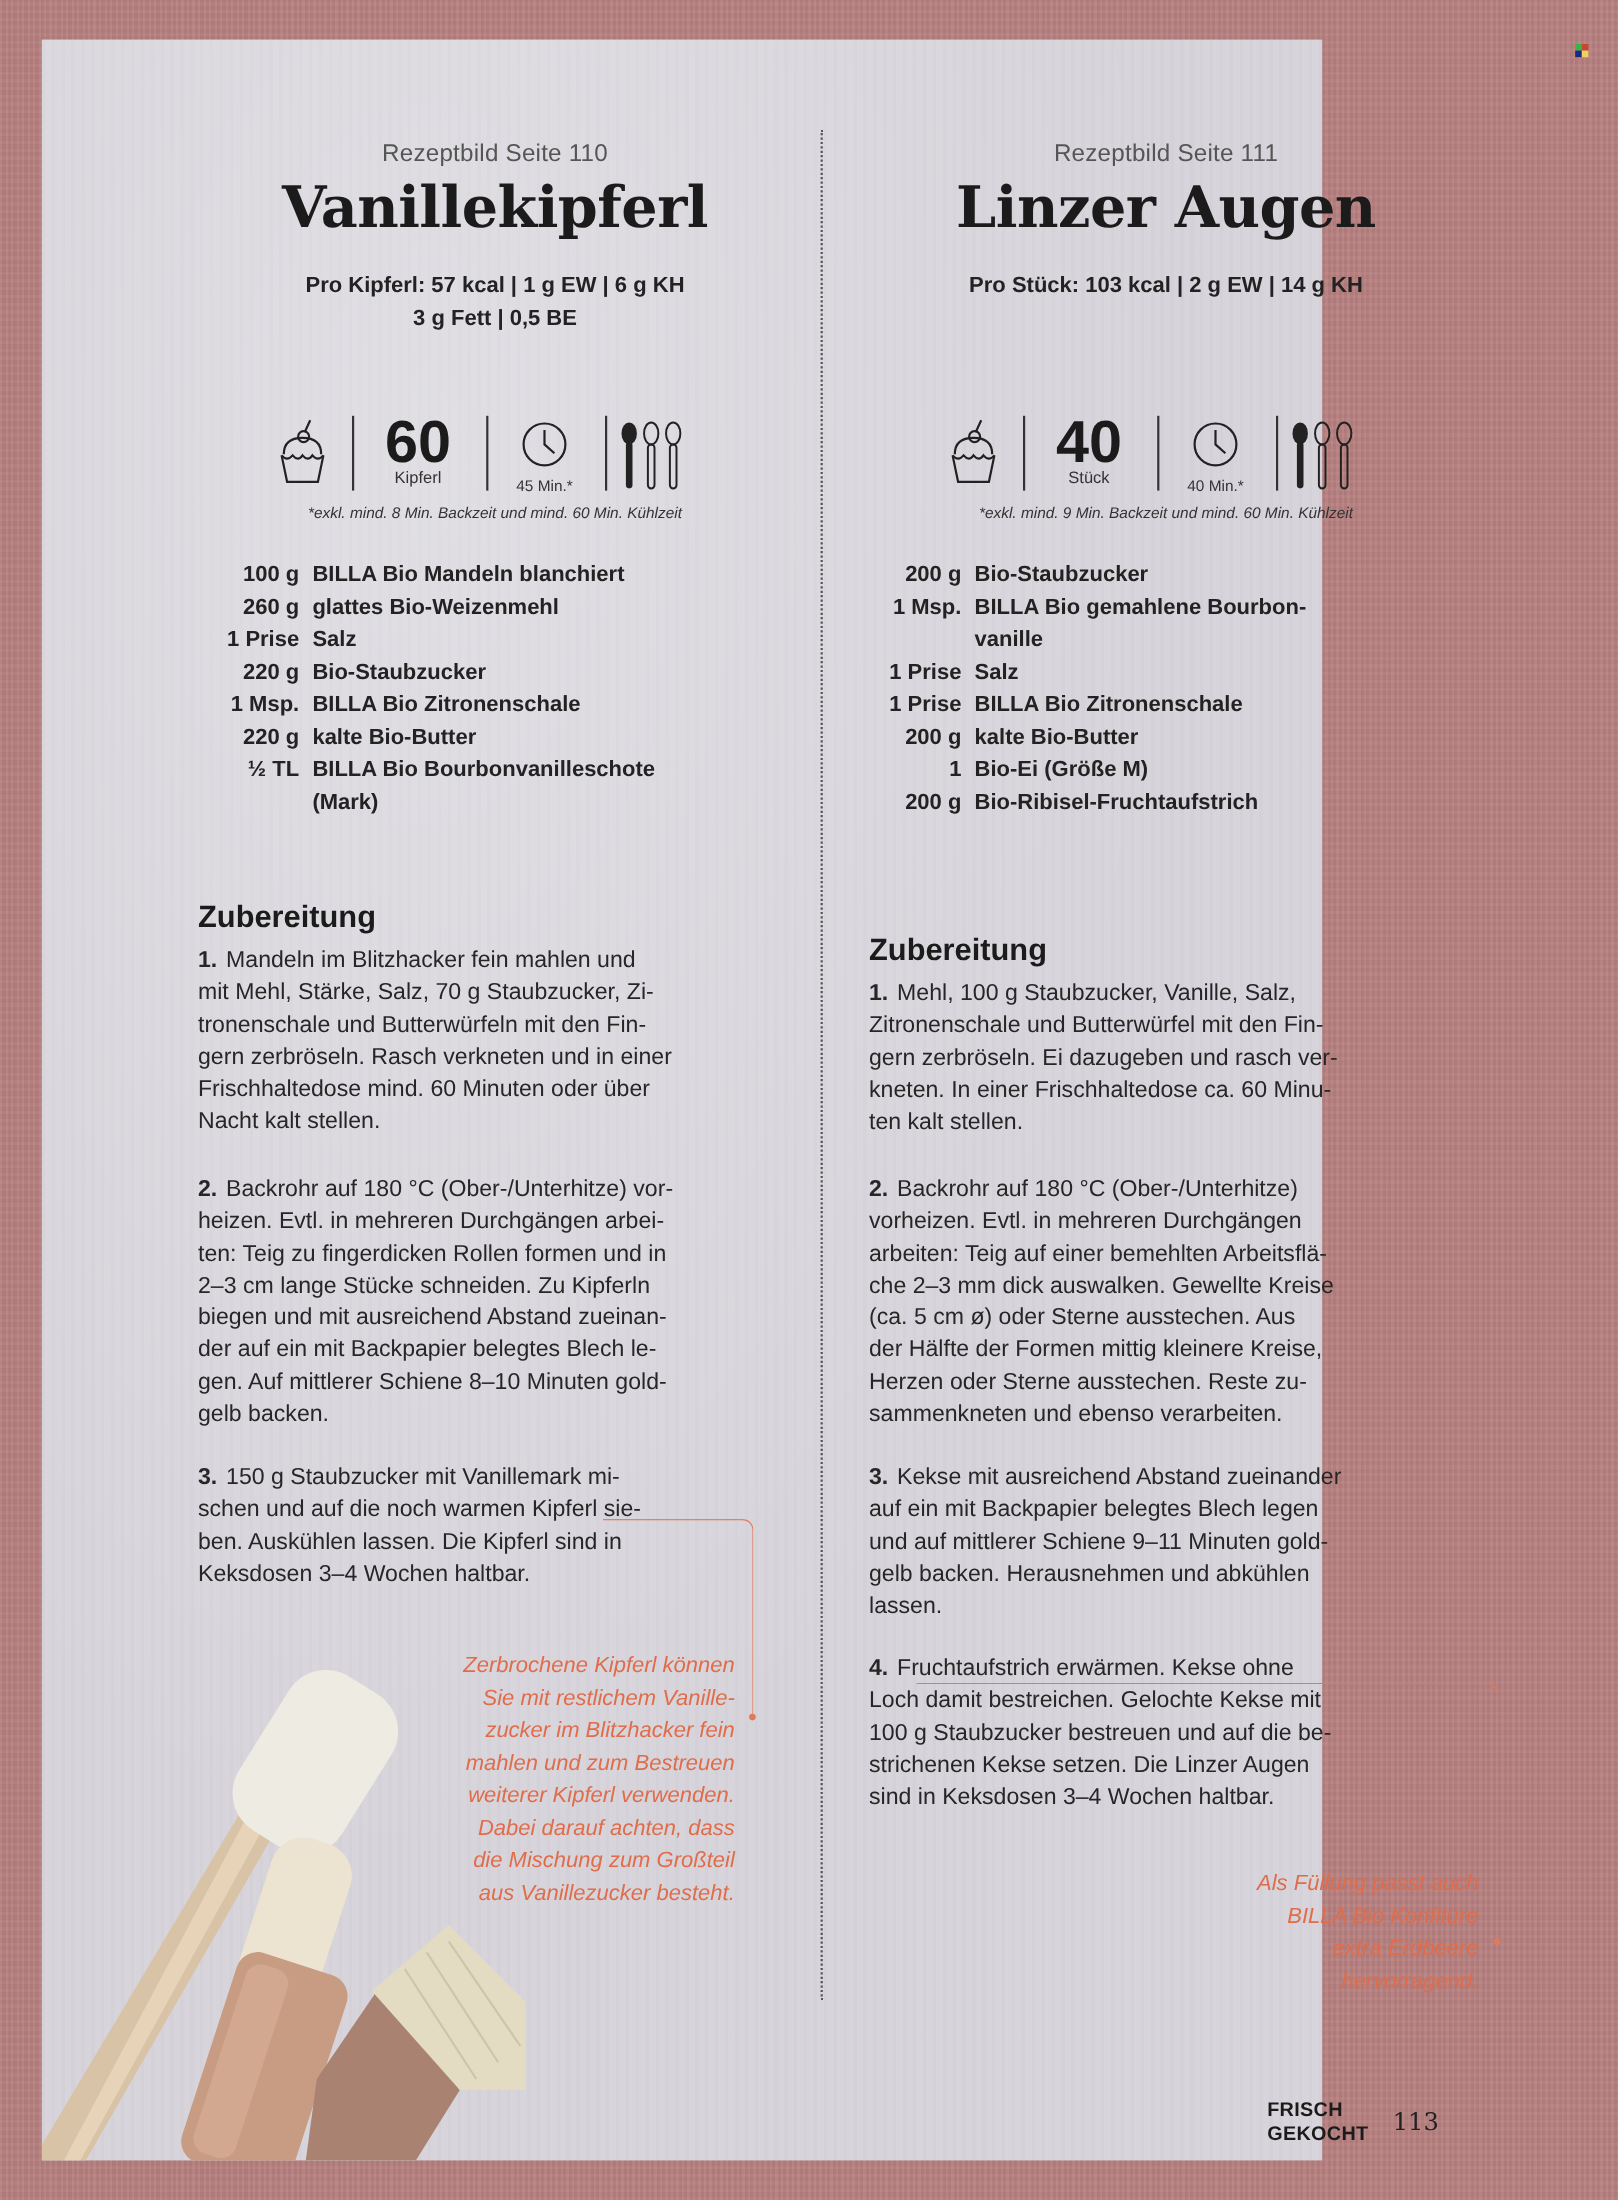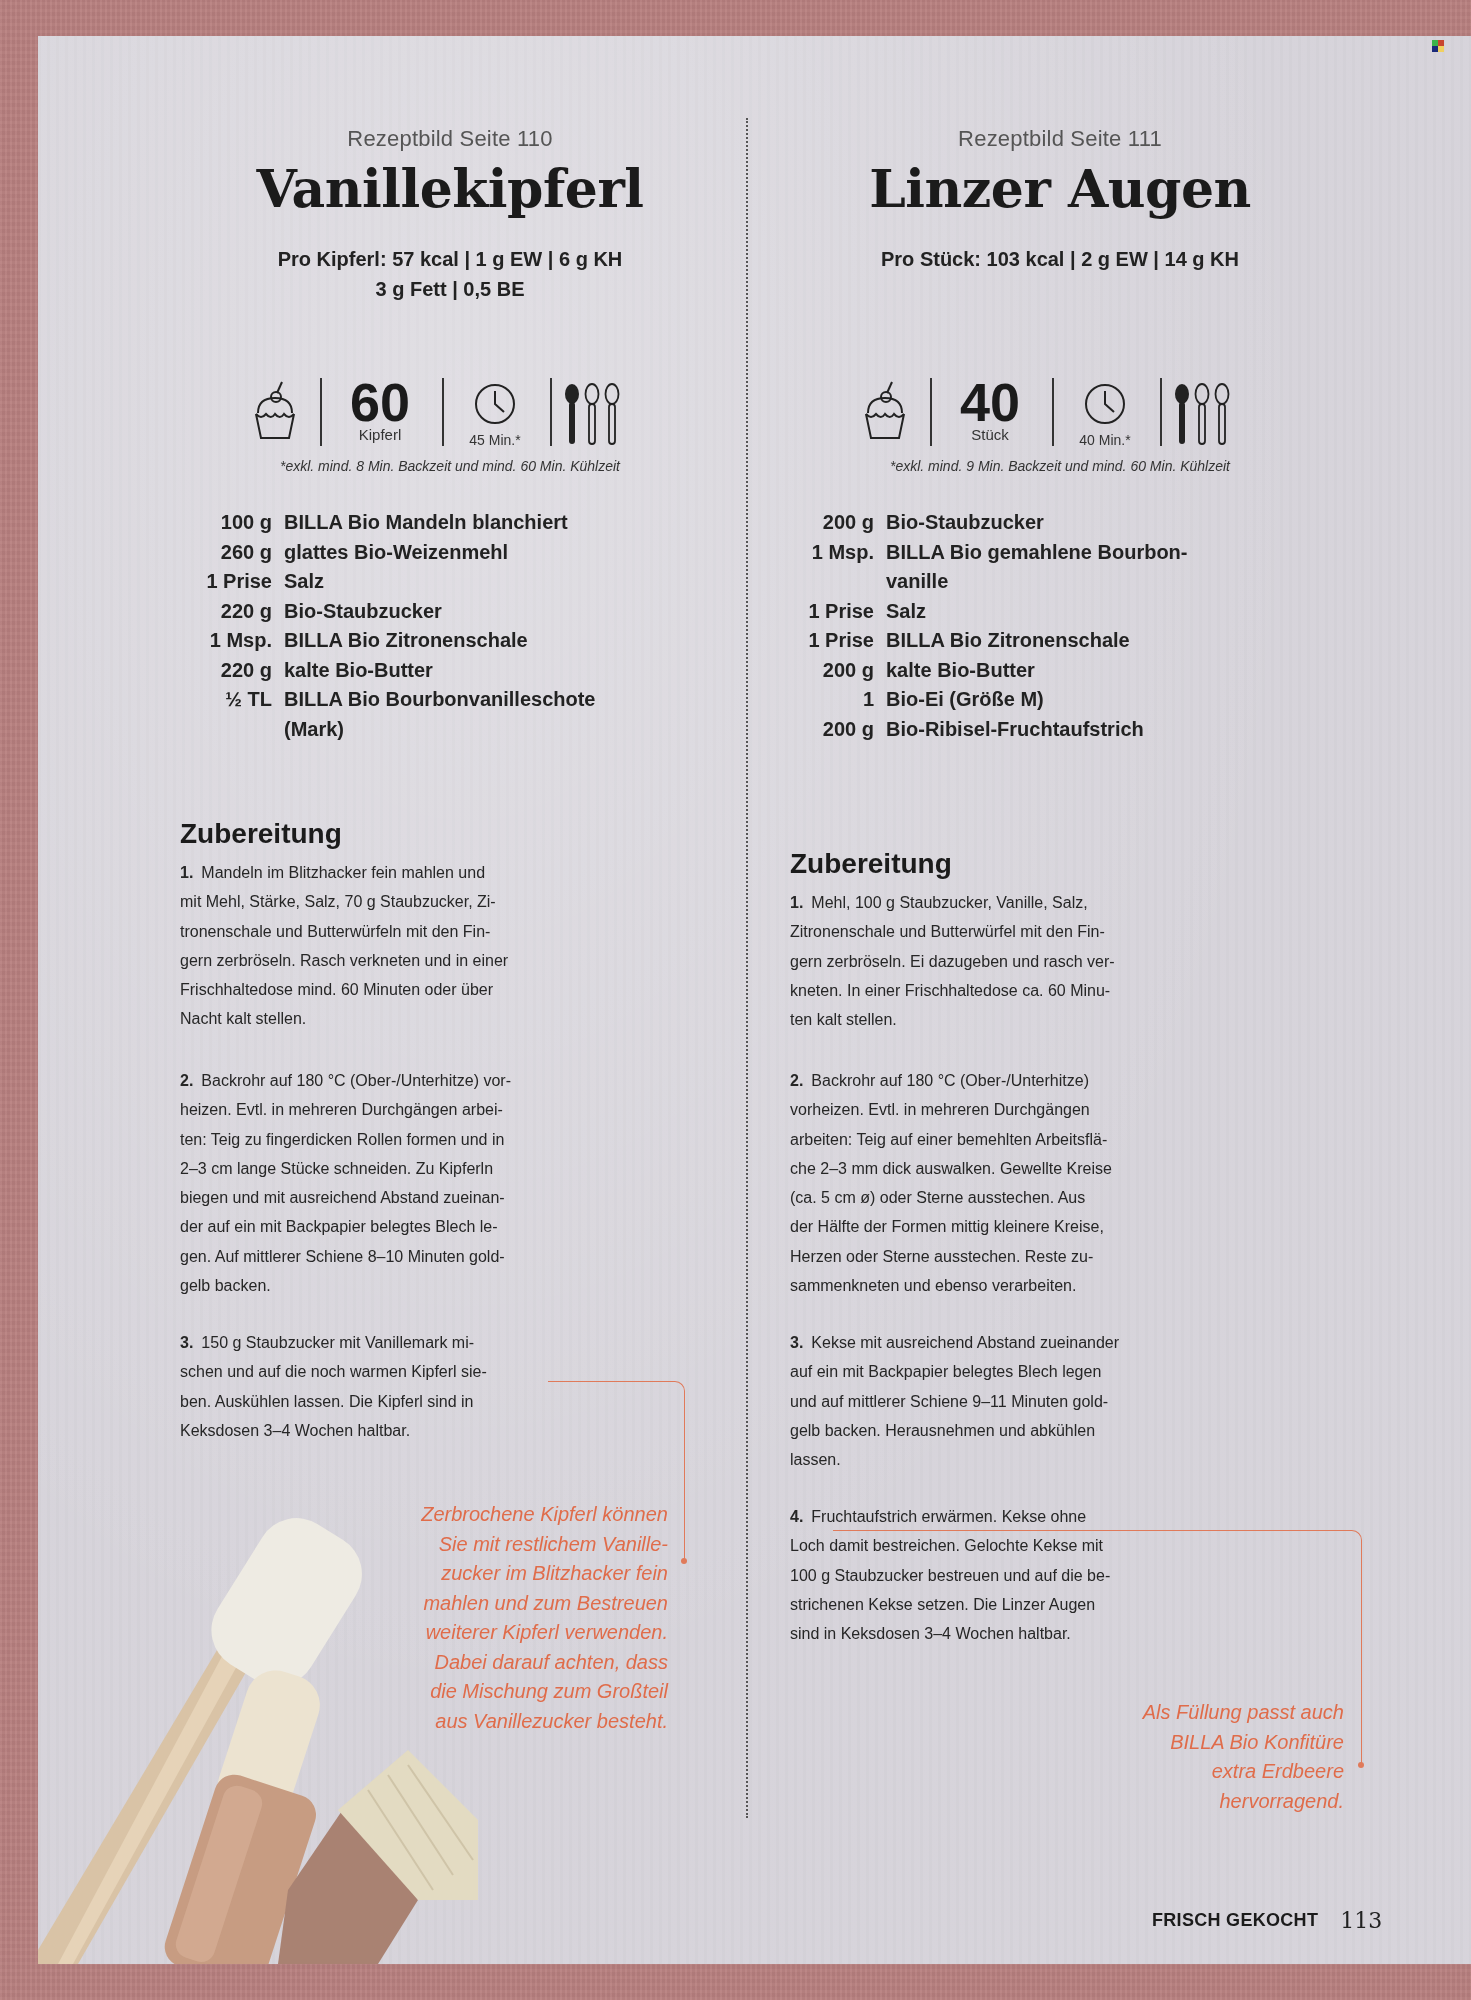--- a/index.html
+++ b/index.html
@@ -7,21 +7,21 @@
     width: 1471px; height: 2000px;
     background: #b8807f;
     background-image:
       repeating-linear-gradient(90deg, rgba(255,255,255,0.035) 0 2px, rgba(0,0,0,0.03) 2px 5px),
       repeating-linear-gradient(0deg, rgba(255,255,255,0.025) 0 3px, rgba(0,0,0,0.02) 3px 7px);
     position: relative; overflow: hidden;
     font-family: "Liberation Sans", "DejaVu Sans", sans-serif;
     color: #222;
   }
   .page {
-    position: absolute; left: 38px; top: 36px; width: 1434px; height: 1928px;
+    position: absolute; left: 38px; top: 36px; width: 1164px; height: 1928px;
     background: #d6d3da;
     background-image:
       radial-gradient(ellipse at 30% 20%, rgba(255,255,255,0.25), rgba(255,255,255,0) 60%),
       repeating-linear-gradient(90deg, rgba(0,0,0,0.012) 0 3px, rgba(255,255,255,0.02) 3px 9px);
   }
   .color-mark { position: absolute; left: 1432px; top: 40px; width: 12px; height: 12px; display: grid; grid-template-columns: 6px 6px; }
   .color-mark span { display: block; width: 6px; height: 6px; }
 
   .divider {
     position: absolute; left: 746px; top: 118px; height: 1700px; width: 0;
@@ -43,21 +43,21 @@
   .stat-time .unit { font-size: 14px; color: #333; margin-top: 2px; }
   .stat-spoons { position: absolute; top: 4px; }
   .footnote { position: absolute; top: 458px; width: 100%; text-align: center; font-size: 14px; font-style: italic; color: #333; }
 
   .ingredients { position: absolute; top: 508px; font-size: 20px; line-height: 29.5px; font-weight: bold; color: #222; }
   .ing-row { display: flex; }
   .ing-qty { text-align: right; padding-right: 12px; flex: 0 0 auto; }
   .ing-name { flex: 0 0 auto; }
 
   .prep-heading { position: absolute; font-size: 28px; font-weight: bold; color: #1b1b1b; }
-  .step { position: absolute; font-size: 16px; line-height: 29.3px; color: #262626; white-space: pre-line; }
+  .step { position: absolute; font-size: 21px; line-height: 29.3px; color: #262626; white-space: pre-line; }
   .step-num { font-weight: bold; margin-right: 8px; }
 
   .tip { position: absolute; font-size: 20px; line-height: 29.5px; font-style: italic; color: #e06c4a; text-align: right; white-space: pre-line; }
   .bracket { position: absolute; border-top: 1.5px solid #e07a5a; border-right: 1.5px solid #e07a5a; border-top-right-radius: 10px; }
   .bracket-dot { position: absolute; width: 6px; height: 6px; border-radius: 50%; background: #e07a5a; }
 
   .footer { position: absolute; top: 1910px; left: 1152px; display: flex; align-items: center; gap: 22px; }
   .footer-section { font-size: 18px; font-weight: bold; color: #1b1b1b; letter-spacing: 0.3px; }
   .footer-page { font-family: "DejaVu Serif", "Liberation Serif", serif; font-size: 22px; color: #222; }
 

